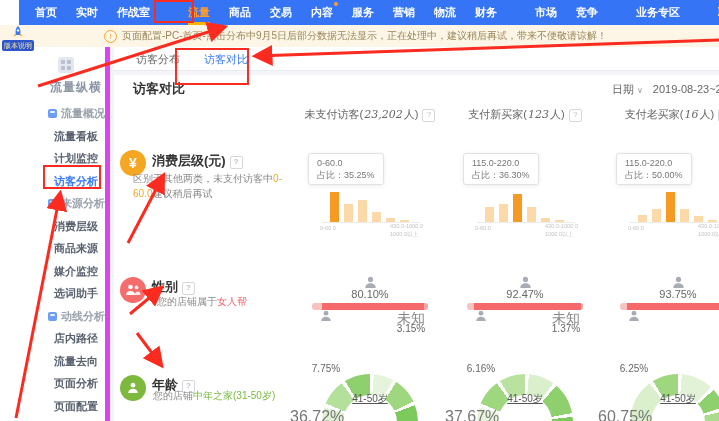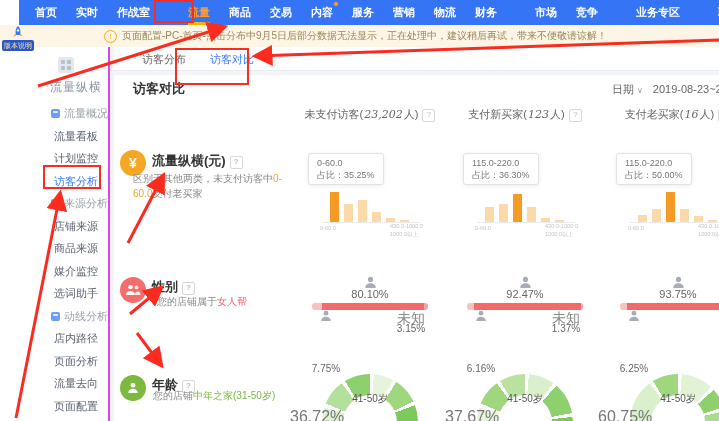--- a/index.html
+++ b/index.html
@@ -24,39 +24,39 @@
   .noticetext{font-size:10px;color:#9c9franchise483;color:#99855a;white-space:nowrap;}
 
   
   .leftbadge{position:absolute;left:2px;top:26px;width:32px;text-align:center;}
   .rocket{display:block;margin:0 auto;}
   .badgelabel{display:block;margin-top:1px;background:#2c55c9;color:#ffe8a0;font-size:7px;
     line-height:9px;border-radius:2px;padding:1px 1px;}
 
   
   .sidebar{position:absolute;left:40px;top:47px;width:70px;height:374px;background:#fff;
-    border-right:2px solid #d946ef;box-sizing:border-box;}
+    border-right:5px solid #d946ef;box-sizing:border-box;font-weight:bold;}
   .gutter{position:absolute;left:110px;top:47px;width:4px;height:374px;background:#f1f3f6;}
   .side-logo{width:16px;height:16px;border-radius:3px;background:#e3e7ee;margin:10px 0 0 18px;
     display:flex;flex-wrap:wrap;align-content:center;justify-content:center;gap:2px;padding:2px;box-sizing:border-box;}
   .side-logo i{width:4px;height:4px;background:#b9c0cc;border-radius:1px;}
   .side-title{font-size:12px;color:#8b94a3;margin:6px 0 6px 10px;letter-spacing:1px;}
   .side-items{list-style:none;margin:0;padding:0;}
   .side-items li{height:22.5px;line-height:22.5px;font-size:11px;color:#5a6270;padding-left:14px;
     white-space:nowrap;cursor:pointer;}
   .side-items li.sec{padding-left:6px;font-size:11px;color:#9aa3ad;text-align:right;}
   .side-items li.sel{color:#3a7bfa;}
   .sicon{width:9px;height:9px;background:#6d9ef7;border-radius:2px;display:inline-block;
     margin-right:4px;vertical-align:-1px;position:relative;}
   .sicon::after{content:"";position:absolute;left:2px;top:2px;width:5px;height:2px;
     background:rgba(255,255,255,.85);border-radius:1px;}
 
   
   .main{position:absolute;left:114px;top:47px;width:605px;height:374px;background:#fff;}
-  .tabs{position:absolute;left:28px;top:5px;display:flex;gap:24px;text-align:right;}
+  .tabs{position:absolute;left:22px;top:5px;display:flex;gap:24px;text-align:right;}
   .tab{font-size:11px;color:#666;padding-bottom:8px;cursor:pointer;position:relative;}
   .tab.active{color:#3a7bfa;}
   .tab.active::after{content:"";position:absolute;left:-2px;right:-2px;bottom:2px;height:2px;background:#3a7bfa;}
   .hr{position:absolute;left:0;top:23px;width:605px;height:1px;background:#e8ebef;}
   .band{position:absolute;left:0;top:24px;width:605px;height:4px;background:#f3f5f8;}
   .ptitle{position:absolute;left:19px;top:33px;margin:0;font-size:13px;color:#333;font-weight:700;}
   .daterow{position:absolute;left:498px;top:35px;font-size:11px;color:#666;white-space:nowrap;}
   .daterow .caret{font-size:8px;color:#999;margin:0 10px 0 3px;}
   .q{display:inline-block;width:11px;height:11px;border:1px solid #d4d7dc;border-radius:2px;
     color:#b9bec6;font-size:8px;line-height:10px;text-align:center;margin-left:4px;
@@ -97,21 +97,21 @@
   .gfpct{position:absolute;top:181px;width:100%;text-align:center;font-size:11px;color:#666;}
   .gbar{position:absolute;left:22px;top:196px;width:116px;height:7px;border-radius:3px;overflow:hidden;display:flex;}
   .gbar i{display:block;height:100%;}
   .gmicon{left:30px;top:203px;}
   .gmpct{position:absolute;left:12px;top:216px;width:48px;text-align:center;font-size:10px;color:#666;margin-top:40px;}
   .gunk{position:absolute;left:98px;top:203px;width:46px;text-align:center;font-size:14px;color:#888;}
   .gunkpct{position:absolute;left:98px;top:216px;width:46px;text-align:center;font-size:10px;color:#666;}
 
   .donut{position:absolute;left:32px;top:267px;width:96px;height:96px;border-radius:50%;}
   .donut::after{content:"";position:absolute;inset:21px;background:#fff;border-radius:50%;}
-  .dlabel{position:absolute;top:285px;width:100%;text-align:center;font-size:10px;color:#555;z-index:2;}
+  .dlabel{position:absolute;top:285px;width:100%;text-align:center;font-size:10px;color:#555;z-index:2;text-decoration:underline;}
   .dvalue{position:absolute;top:301px;width:100%;text-align:left;font-size:16px;color:#777;z-index:2;}
 
   
   .anno{position:absolute;left:0;top:0;z-index:50;pointer-events:none;}
 </style>
 </head>
 <body>
 
 <div class="stage">
 
@@ -158,49 +158,49 @@
         <i></i>
         <i></i>
       </div>
     <div class="side-title">流量纵横</div>
     <ul class="side-items" id="side-items">
         <li class="sec"><i class="sicon"></i>流量概况</li>
         <li class="">流量看板</li>
         <li class="">计划监控</li>
         <li class=" sel">访客分析</li>
         <li class="sec"><i class="sicon"></i>来源分析</li>
-        <li class="">店铺来源</li>
+        <li class="">消费层级</li>
         <li class="">商品来源</li>
         <li class="">媒介监控</li>
         <li class="">选词助手</li>
         <li class="sec"><i class="sicon"></i>动线分析</li>
         <li class="">店内路径</li>
+        <li class="">流量去向</li>
         <li class="">页面分析</li>
-        <li class="">流量去向</li>
         <li class="">页面配置</li>
       </ul>
   </aside>
   <div class="gutter"></div>
 
   <main class="main">
     <div class="tabs">
       <span class="tab">访客分布</span>
       <span class="tab active">访客对比</span>
     </div>
     <div class="hr"></div>
     <div class="band"></div>
 
     <h1 class="ptitle">访客对比</h1>
     <div class="daterow">
       <span>日期</span><span class="caret">∨</span><span class="dval">2019-08-23~20</span>
     </div>
 
     <div class="secicon ic-consume">¥</div>
-    <div class="sectitle t-consume"><span>流量纵横(元)</span><span class="q">?</span></div>
-    <div class="secdesc d-consume"><span>区别于其他两类，未支付访客中</span><span class="hl-orange">0-60.0</span><span>支付老买家</span></div>
+    <div class="sectitle t-consume"><span>消费层级(元)</span><span class="q">?</span></div>
+    <div class="secdesc d-consume"><span>区别于其他两类，未支付访客中</span><span class="hl-orange">0-60.0</span><span>建议稍后再试</span></div>
 
     <div class="secicon ic-gender">
       <svg width="16" height="12" viewBox="0 0 16 12">
           <circle cx="5.5" cy="3" r="2.3" fill="#fff"></circle>
           <path d="M1 11c0-2.6 2-4.1 4.5-4.1S10 8.4 10 11z" fill="#fff"></path>
           <circle cx="11.5" cy="3.4" r="1.9" fill="#fff" opacity=".85"></circle>
           <path d="M9.6 11c.2-2.2 1.6-3.5 3.4-3.5 1.2 0 2.3.9 2.6 3.5z" fill="#fff" opacity=".85"></path>
         </svg>
     </div>
     <div class="sectitle t-gender"><span>性别</span><span class="q">?</span></div>

